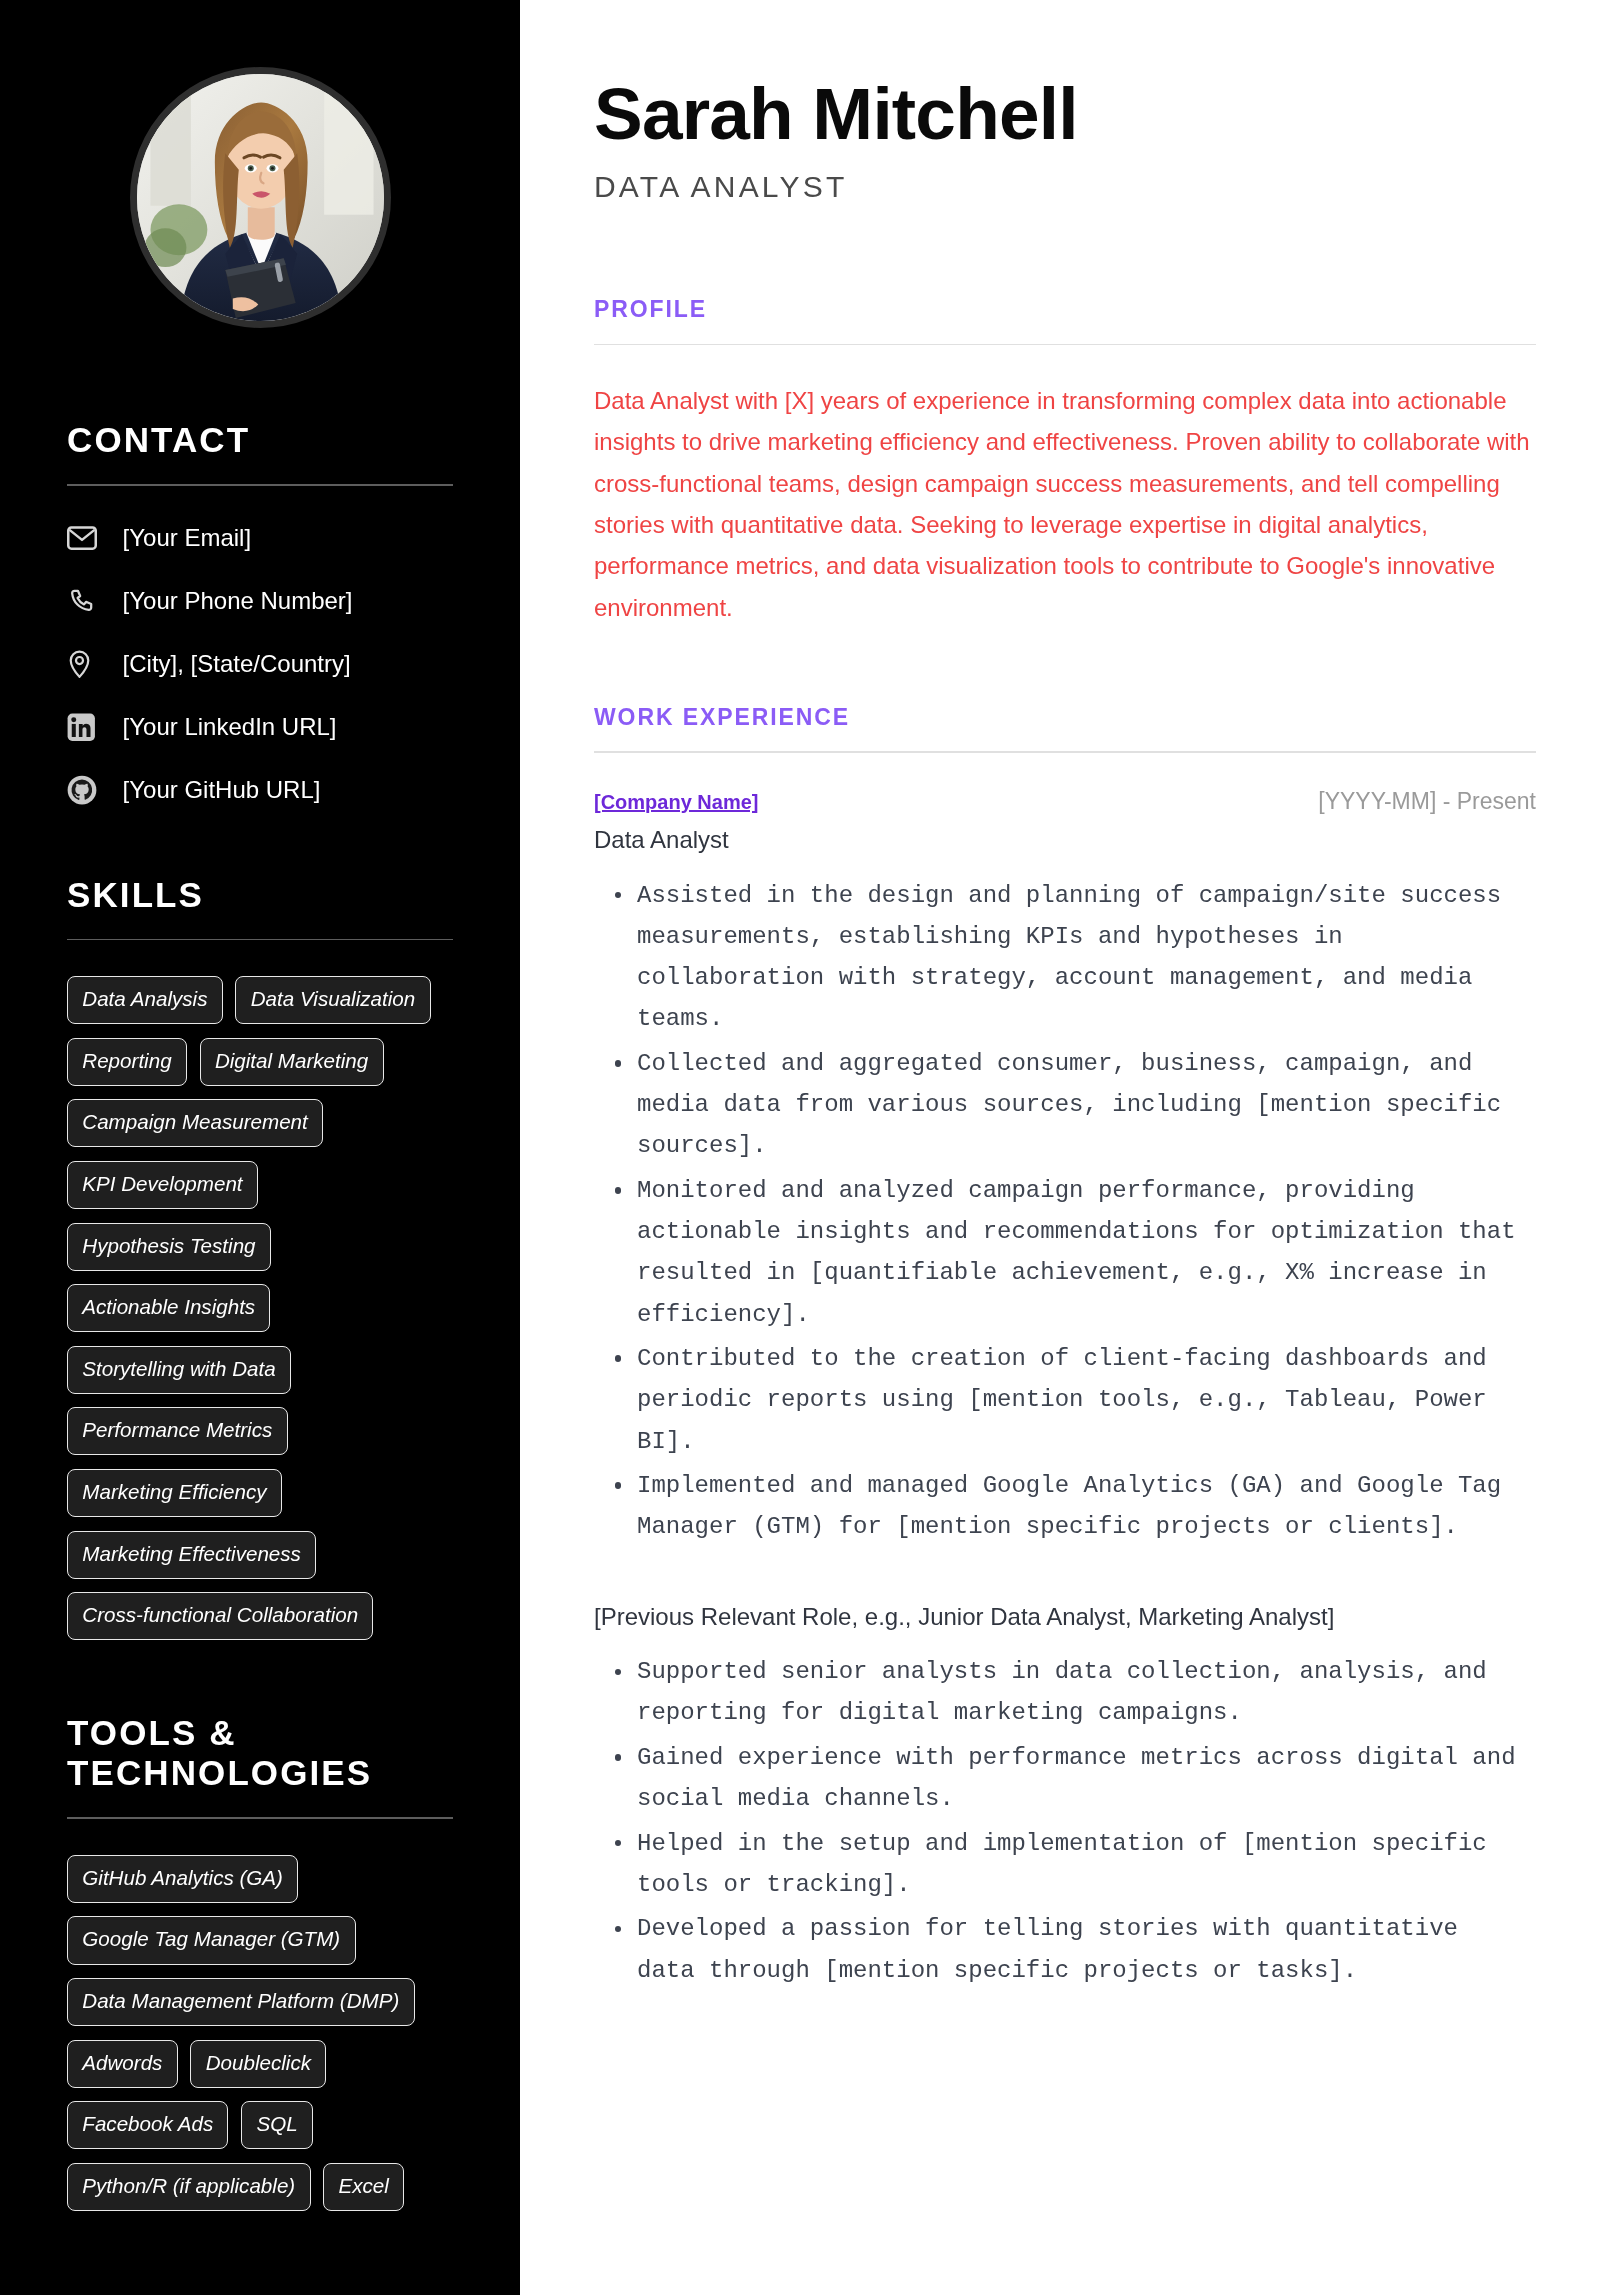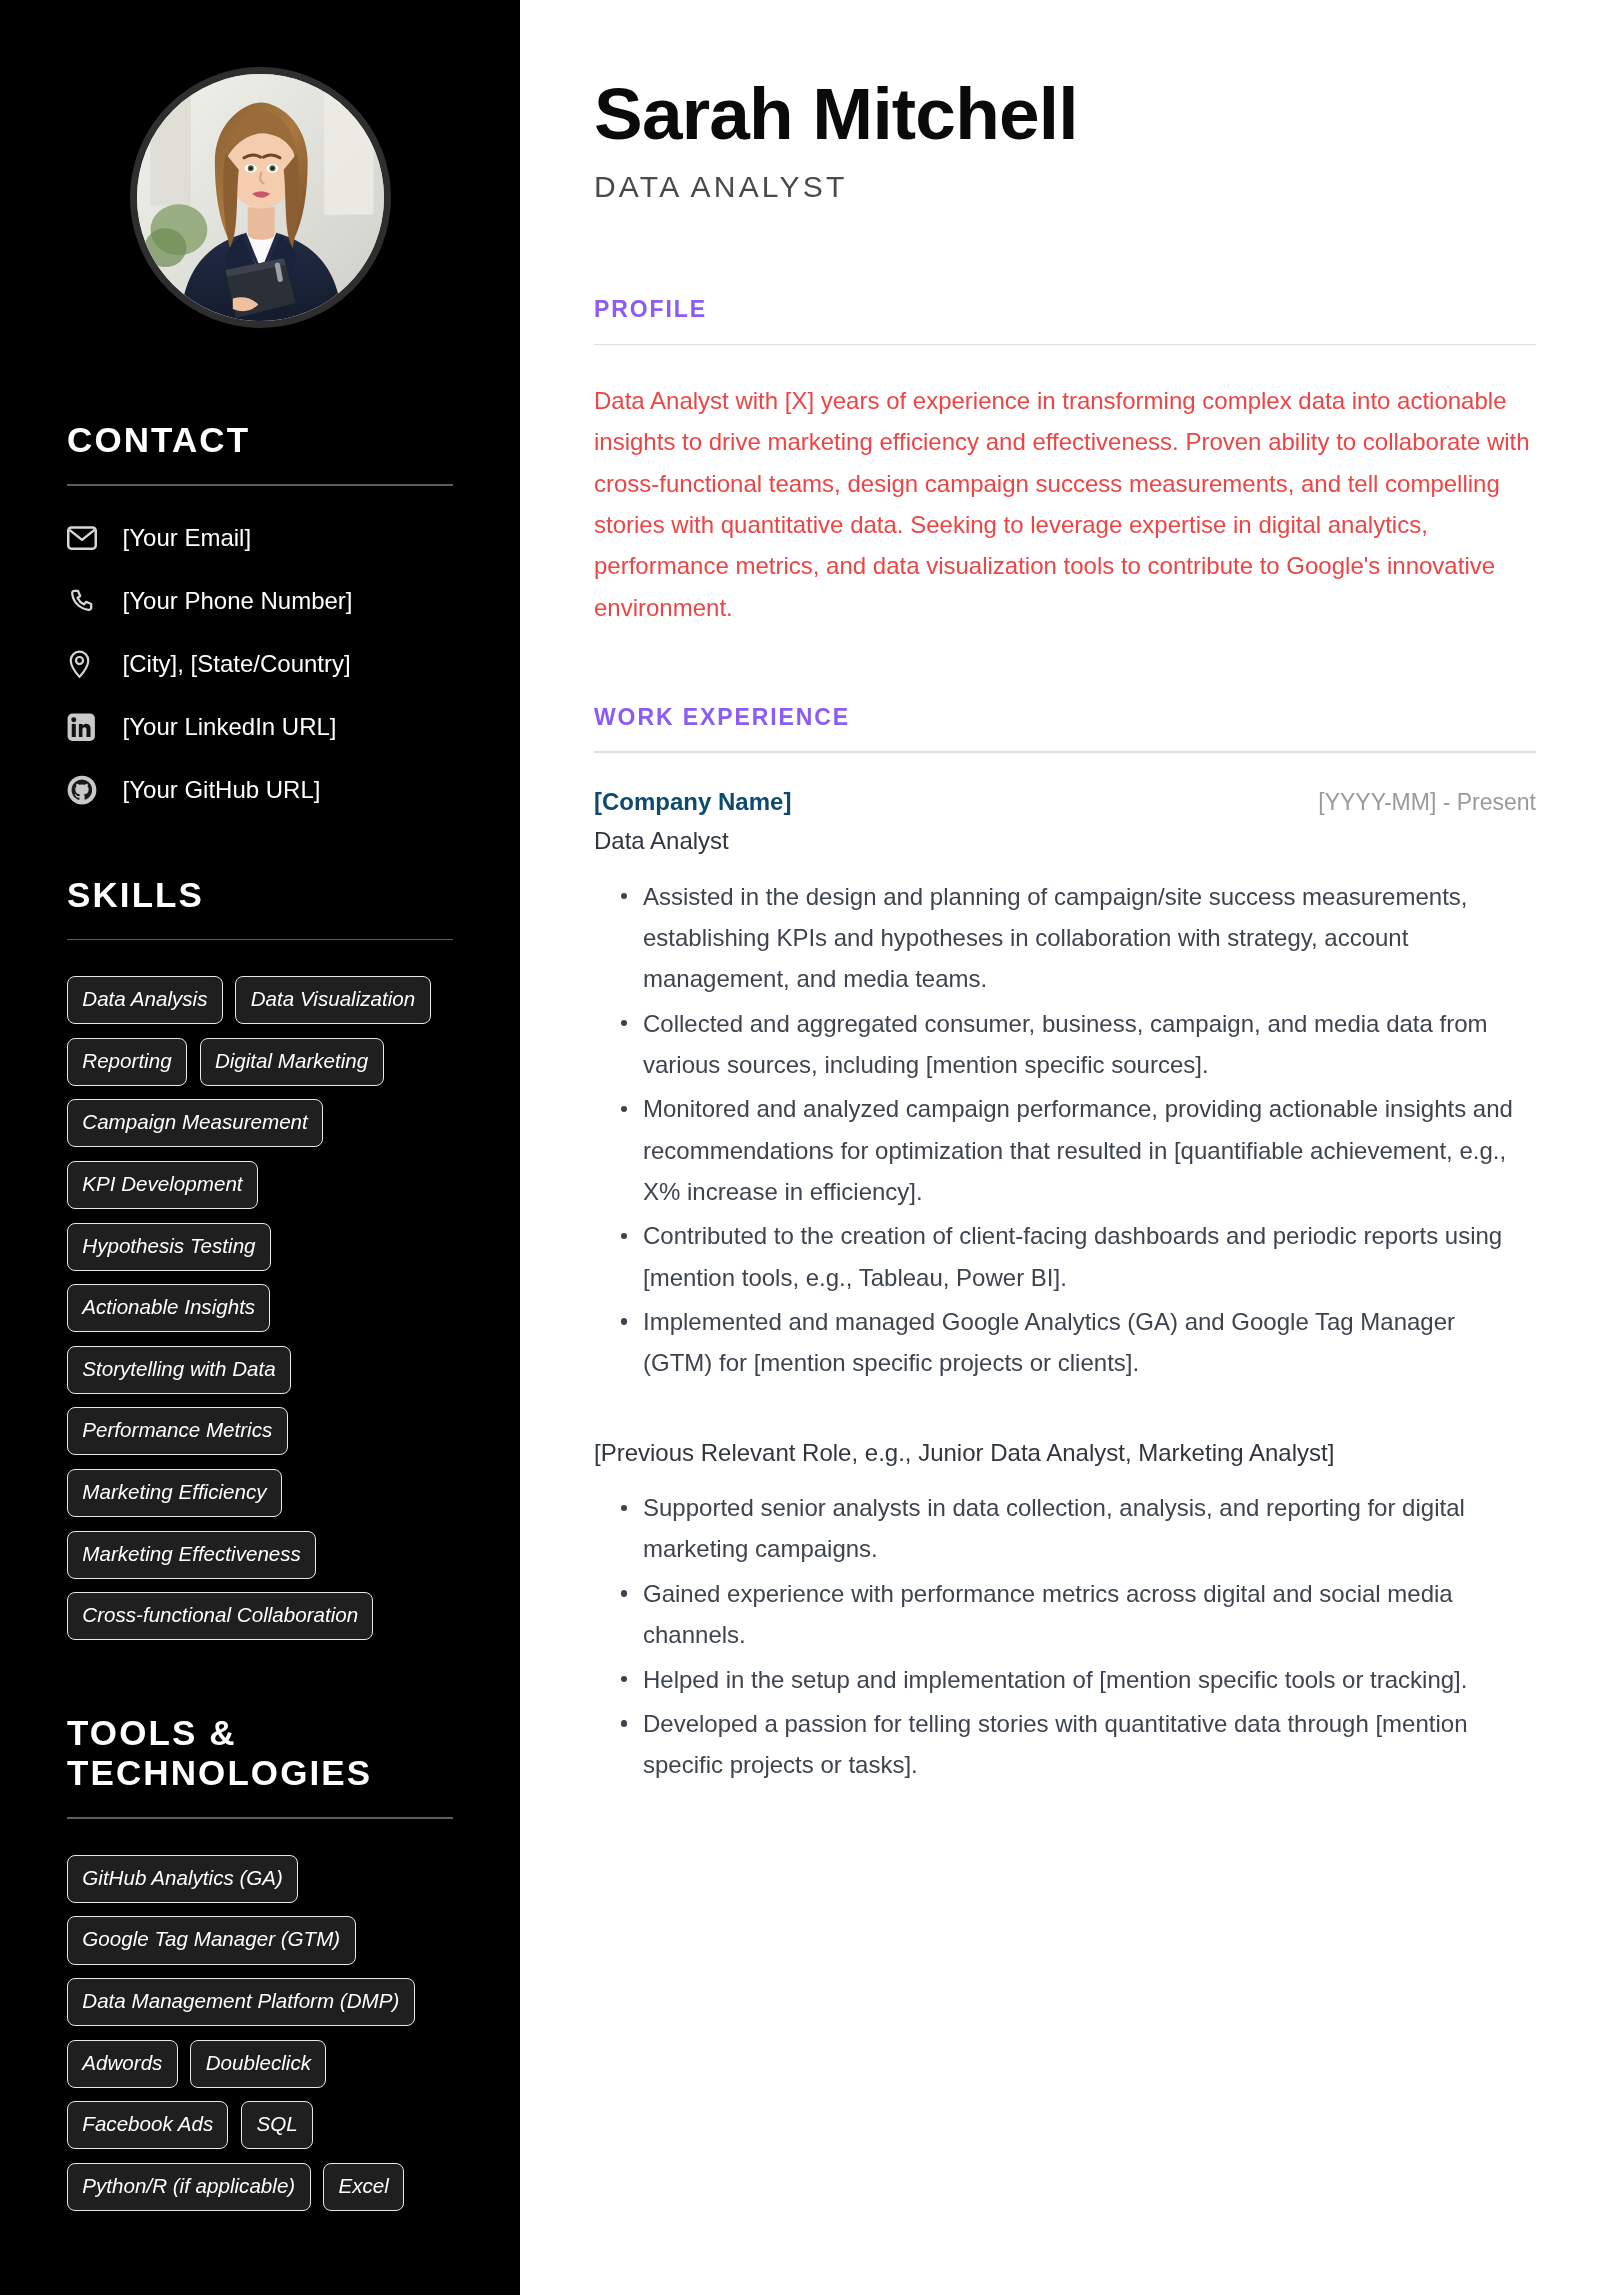--- a/index.html
+++ b/index.html
@@ -159,42 +159,44 @@
   .job:last-child { margin-bottom: 0; }
 
   .job-head {
     display: flex;
     align-items: baseline;
     justify-content: space-between;
     margin-bottom: 11px;
   }
 
   .job-company {
-    font-size: 24px;
+    font-size: 20px;
     font-weight: 700;
-    color: #0c4a6e;
+    color: #6d28d9;
+    text-decoration: underline;
   }
 
   .job-dates {
     font-size: 23px;
     color: #9a9a9a;
     white-space: nowrap;
     margin-left: 24px;
   }
 
   .job-role {
     font-size: 24px;
     color: #30353f;
     margin-bottom: 20.6px;
   }
 
   .bullets {
     list-style: none;
     padding: 0;
-    margin: 16px;
+    margin: 10px;
+    font-family: Liberation Mono, monospace;
   }
 
   .bullet {
     position: relative;
     padding-left: 33px;
     font-size: 24px;
     line-height: 1.72;
     color: #3d434f;
     margin-bottom: 3.2px;
   }

